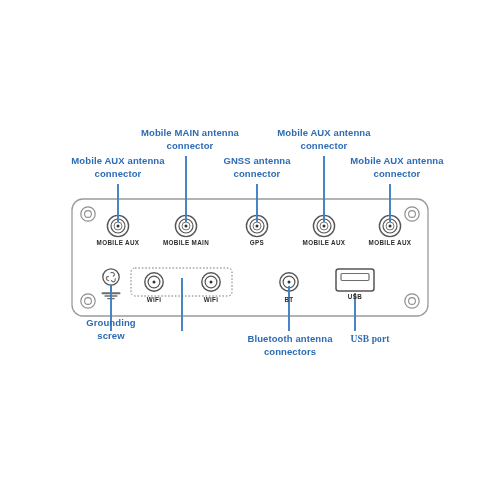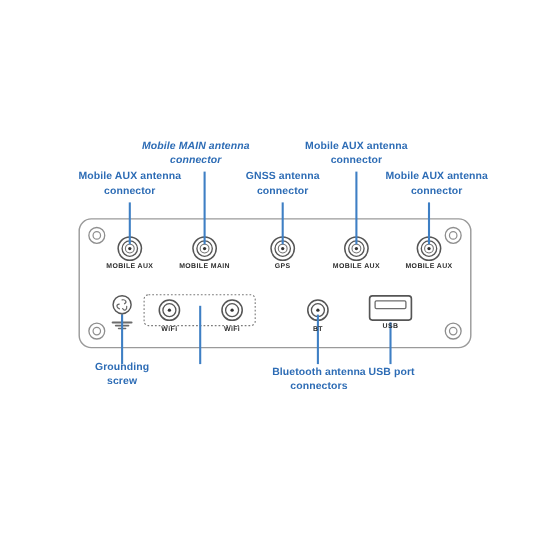--- a/index.html
+++ b/index.html
@@ -152,40 +152,40 @@
       <line x1="182" y1="278" x2="182" y2="331"></line>
       <line x1="289" y1="286" x2="289" y2="331"></line>
       <line x1="355" y1="293" x2="355" y2="331"></line>
     </g>
 
   </svg>
 
   <div class="callout" style="left:48px;  top:155px; width:140px;">Mobile AUX antenna
 connector</div>
 
-  <div class="callout" style="left:108px; top:127px; width:140px;font-style:italic;">Mobile MAIN antenna
+  <div class="callout" style="left:120px; top:127px; width:140px;">Mobile MAIN antenna
 connector</div>
 
   <div class="callout" style="left:200px; top:155px; width:114px;">GNSS antenna
 connector</div>
 
   <div class="callout" style="left:256px; top:127px; width:136px;">Mobile AUX antenna
 connector</div>
 
   <div class="callout" style="left:332px; top:155px; width:130px;">Mobile AUX antenna
 connector</div>
 
-  <div class="callout" style="left:63px;  top:328px; width:96px;">Grounding
+  <div class="callout" style="left:63px;  top:317px; width:96px;">Grounding
 screw</div>
 
 
   <div class="callout" style="left:236px; top:333px; width:108px;">Bluetooth antenna
 connectors</div>
 
-  <div class="callout" style="left:326px; top:333px; width:60px;">USB port</div>
+  <div class="callout" style="left:340px; top:333px; width:60px;font-family:Liberation Serif, serif;">USB port</div>
 
   <div class="portlabel" style="left:88px;  top:239px; width:60px;">MOBILE AUX</div>
 
   <div class="portlabel" style="left:154px; top:239px; width:64px;">MOBILE MAIN</div>
 
   <div class="portlabel" style="left:237px; top:239px; width:40px;">GPS</div>
 
   <div class="portlabel" style="left:294px; top:239px; width:60px;">MOBILE AUX</div>
 
   <div class="portlabel" style="left:360px; top:239px; width:60px;">MOBILE AUX</div>

